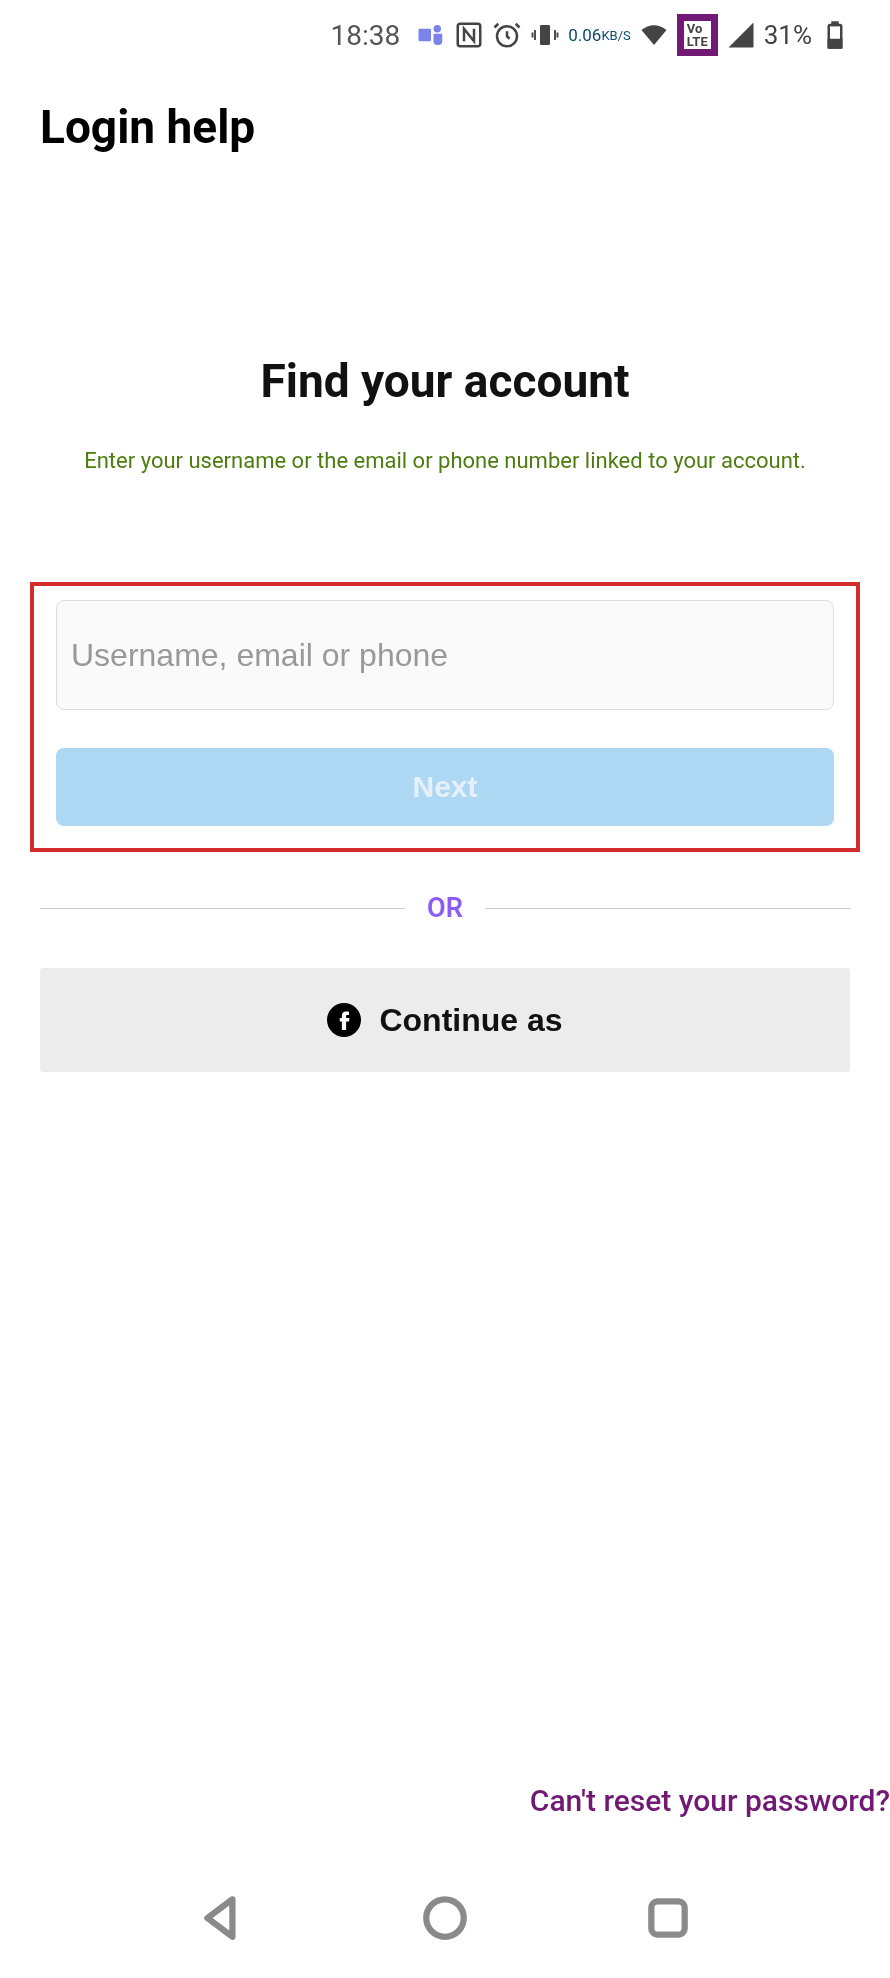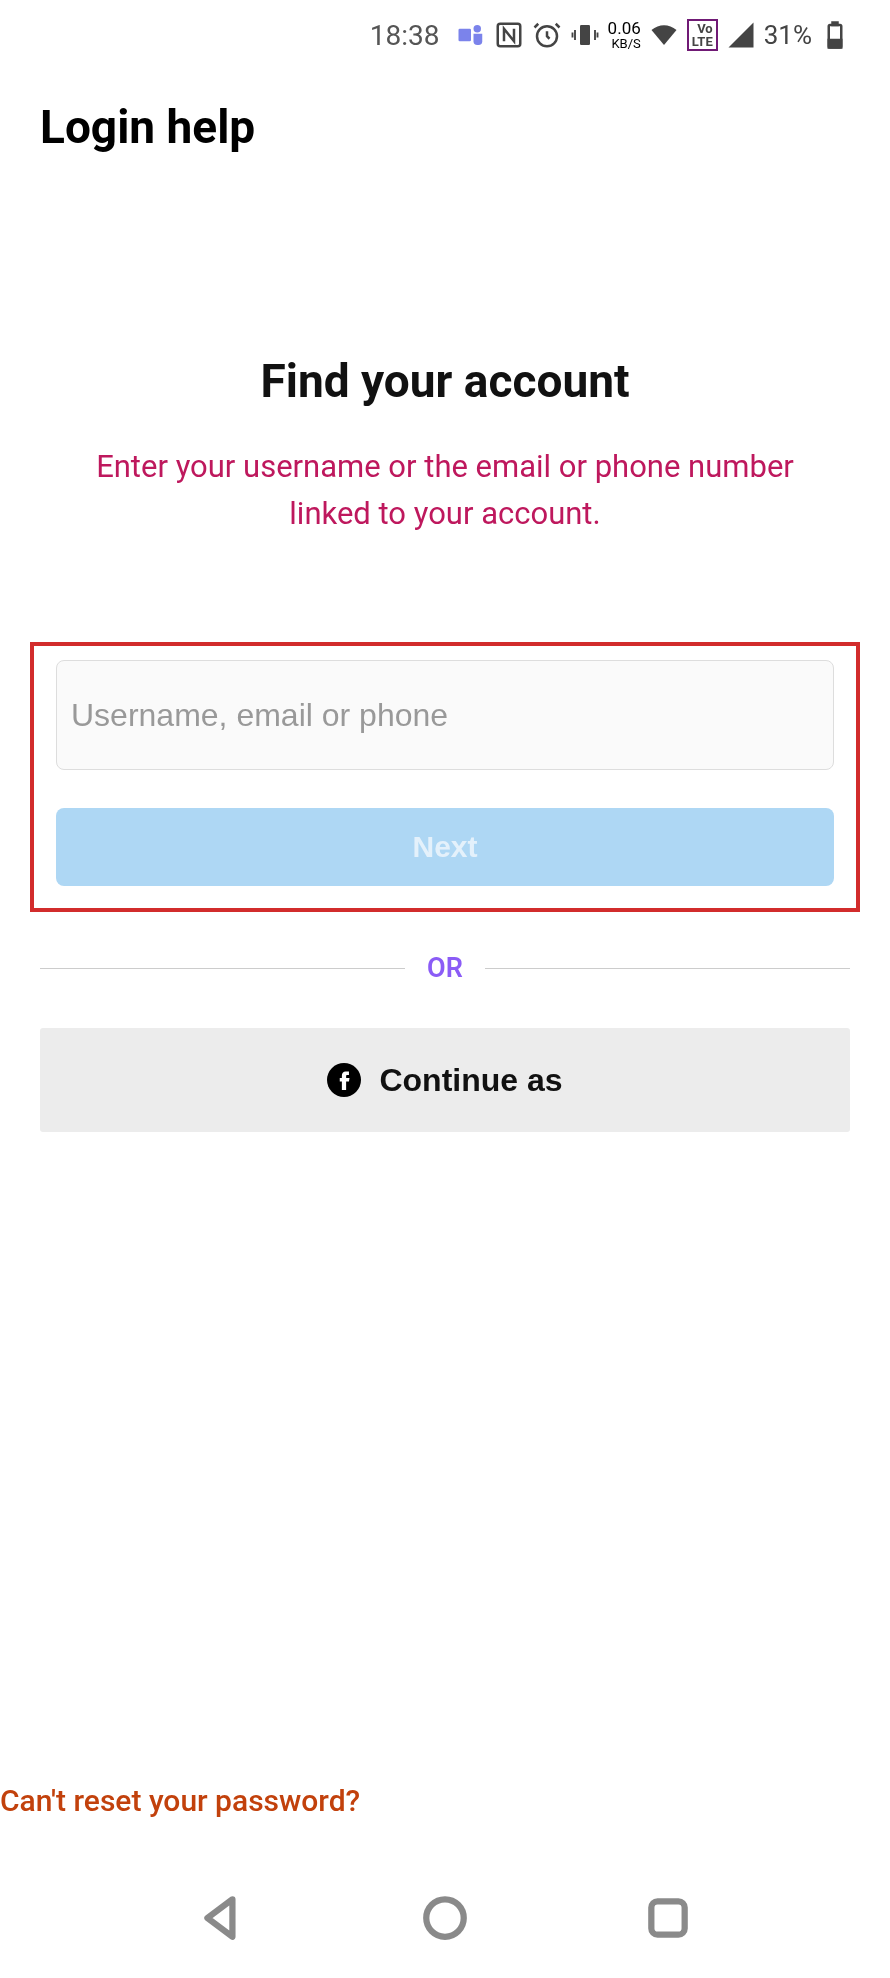--- a/index.html
+++ b/index.html
@@ -36,36 +36,35 @@
       width: 30px;
       height: 30px;
     }
     .status-icon svg {
       width: 100%;
       height: 100%;
     }
     .teams-icon svg { fill: #7b83eb; }
     .kbs-wrap {
       display: flex;
-      flex-direction: column;
-      align-items: flex-end;
+      flex-direction: row;
+      align-items: center;
       line-height: 1;
       font-size: 15px;
-      color: #000000;
+      color: #0c4a6e;
     }
     .kbs-top { font-size: 17px; }
     .kbs-bot { font-size: 13px; }
     .volte-box {
       font-size: 13px;
       font-weight: bold;
-      border: 2px solid #701a75;
+      border: 7px solid #701a75;
       padding: 1px 3px;
       line-height: 1;
       color: #444;
-      text-align: right;
     }
     .battery-pct {
       font-size: 26px;
       color: #444;
     }
     .page-title {
       font-size: 46px;
       font-weight: 700;
       padding: 30px 40px 0 40px;
       color: #000;
@@ -77,22 +76,22 @@
     .heading {
       text-align: center;
       margin-top: 200px;
       font-size: 46px;
       font-weight: 700;
       color: #111;
     }
     .subheading {
       text-align: center;
       margin-top: 36px;
-      font-size: 31px;
-      color: #be185d;
+      font-size: 22px;
+      color: #4d7c0f;
       line-height: 1.5;
       padding: 0 30px;
     }
     .highlight-box {
       border: 4px solid #d22c2c;
       margin-top: 105px;
       padding: 14px 22px 22px 22px;
       margin-left: -10px;
       margin-right: -10px;
     }
@@ -158,23 +157,23 @@
     .fb-icon {
       width: 34px;
       height: 34px;
     }
     .fb-icon svg { width: 100%; height: 100%; }
     .cant-reset {
       position: absolute;
       bottom: 160px;
       left: 0;
       right: 0;
-      text-align: left;
+      text-align: right;
       font-size: 30px;
-      color: #c2410c;
+      color: #701a75;
       font-weight: 500;
       cursor: pointer;
     }
     .nav-bar {
       position: absolute;
       bottom: 0;
       left: 0;
       right: 0;
       height: 120px;
       display: flex;

